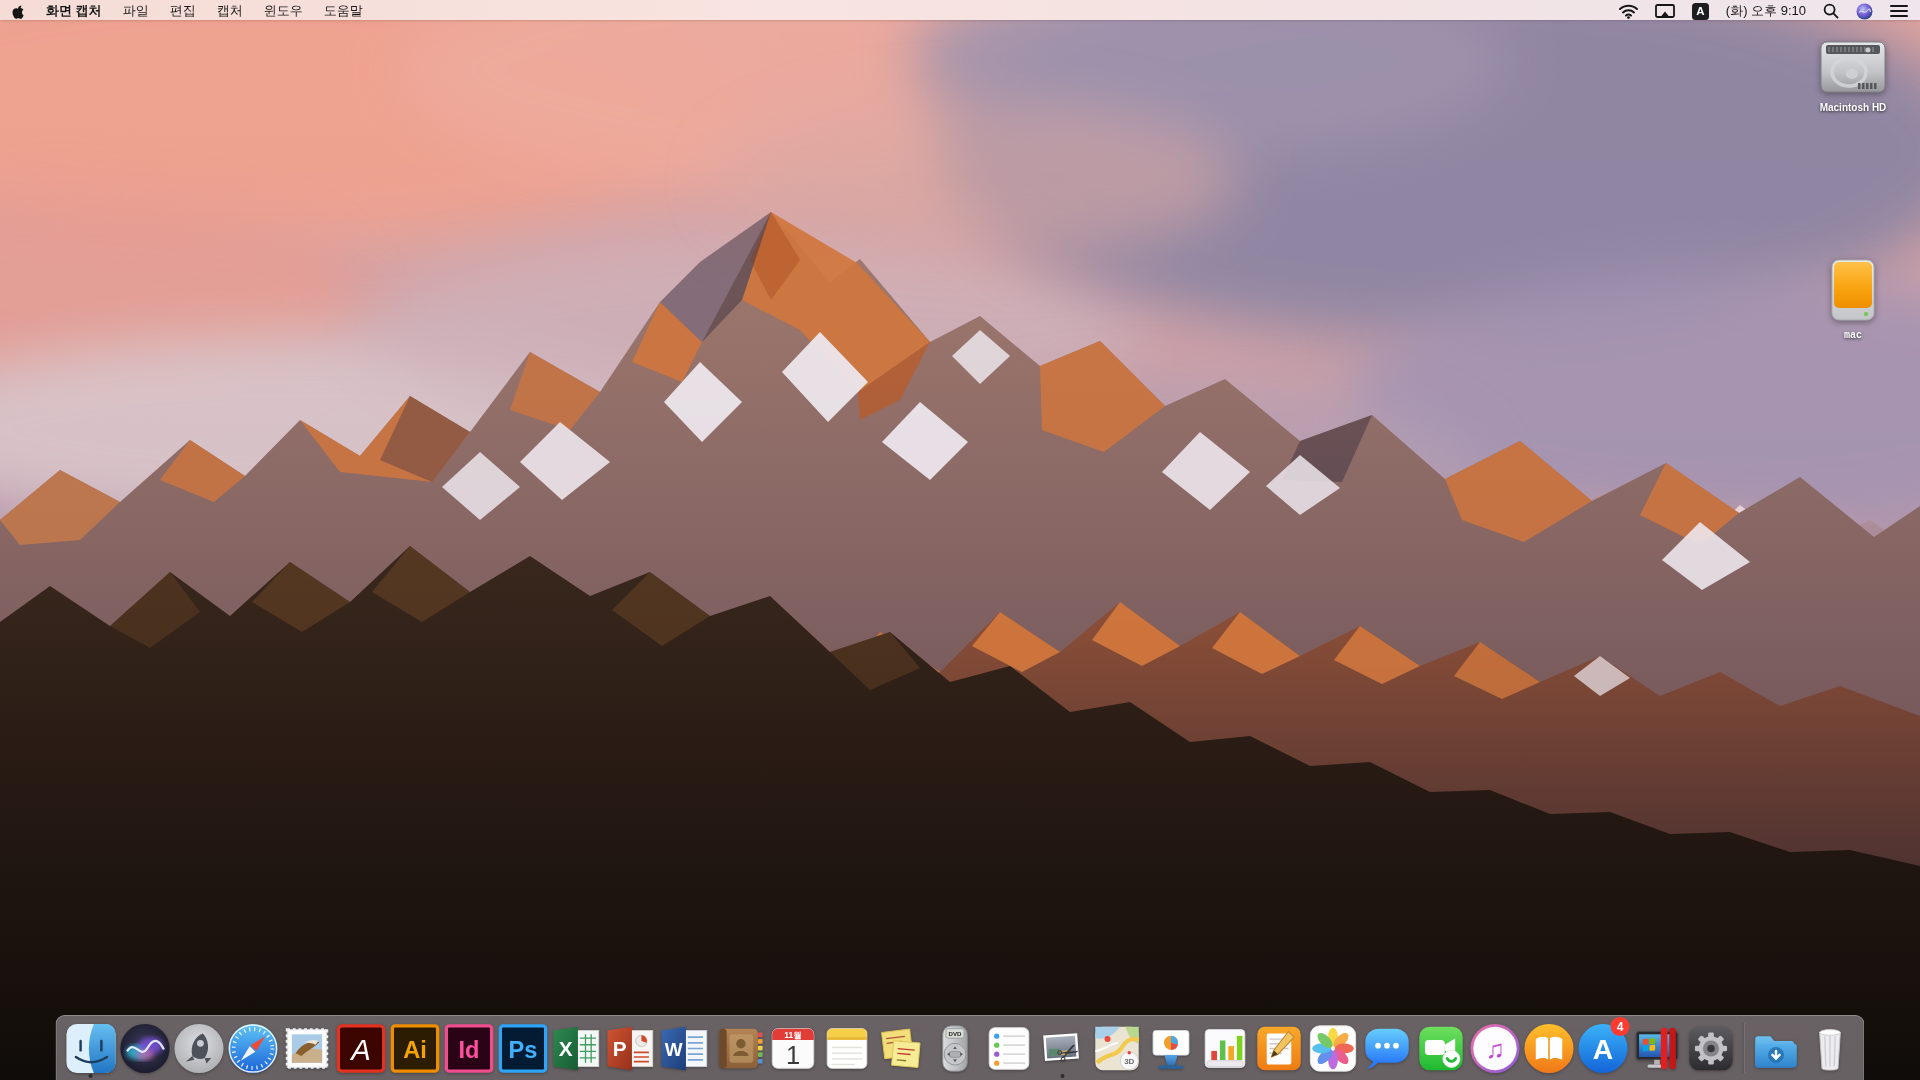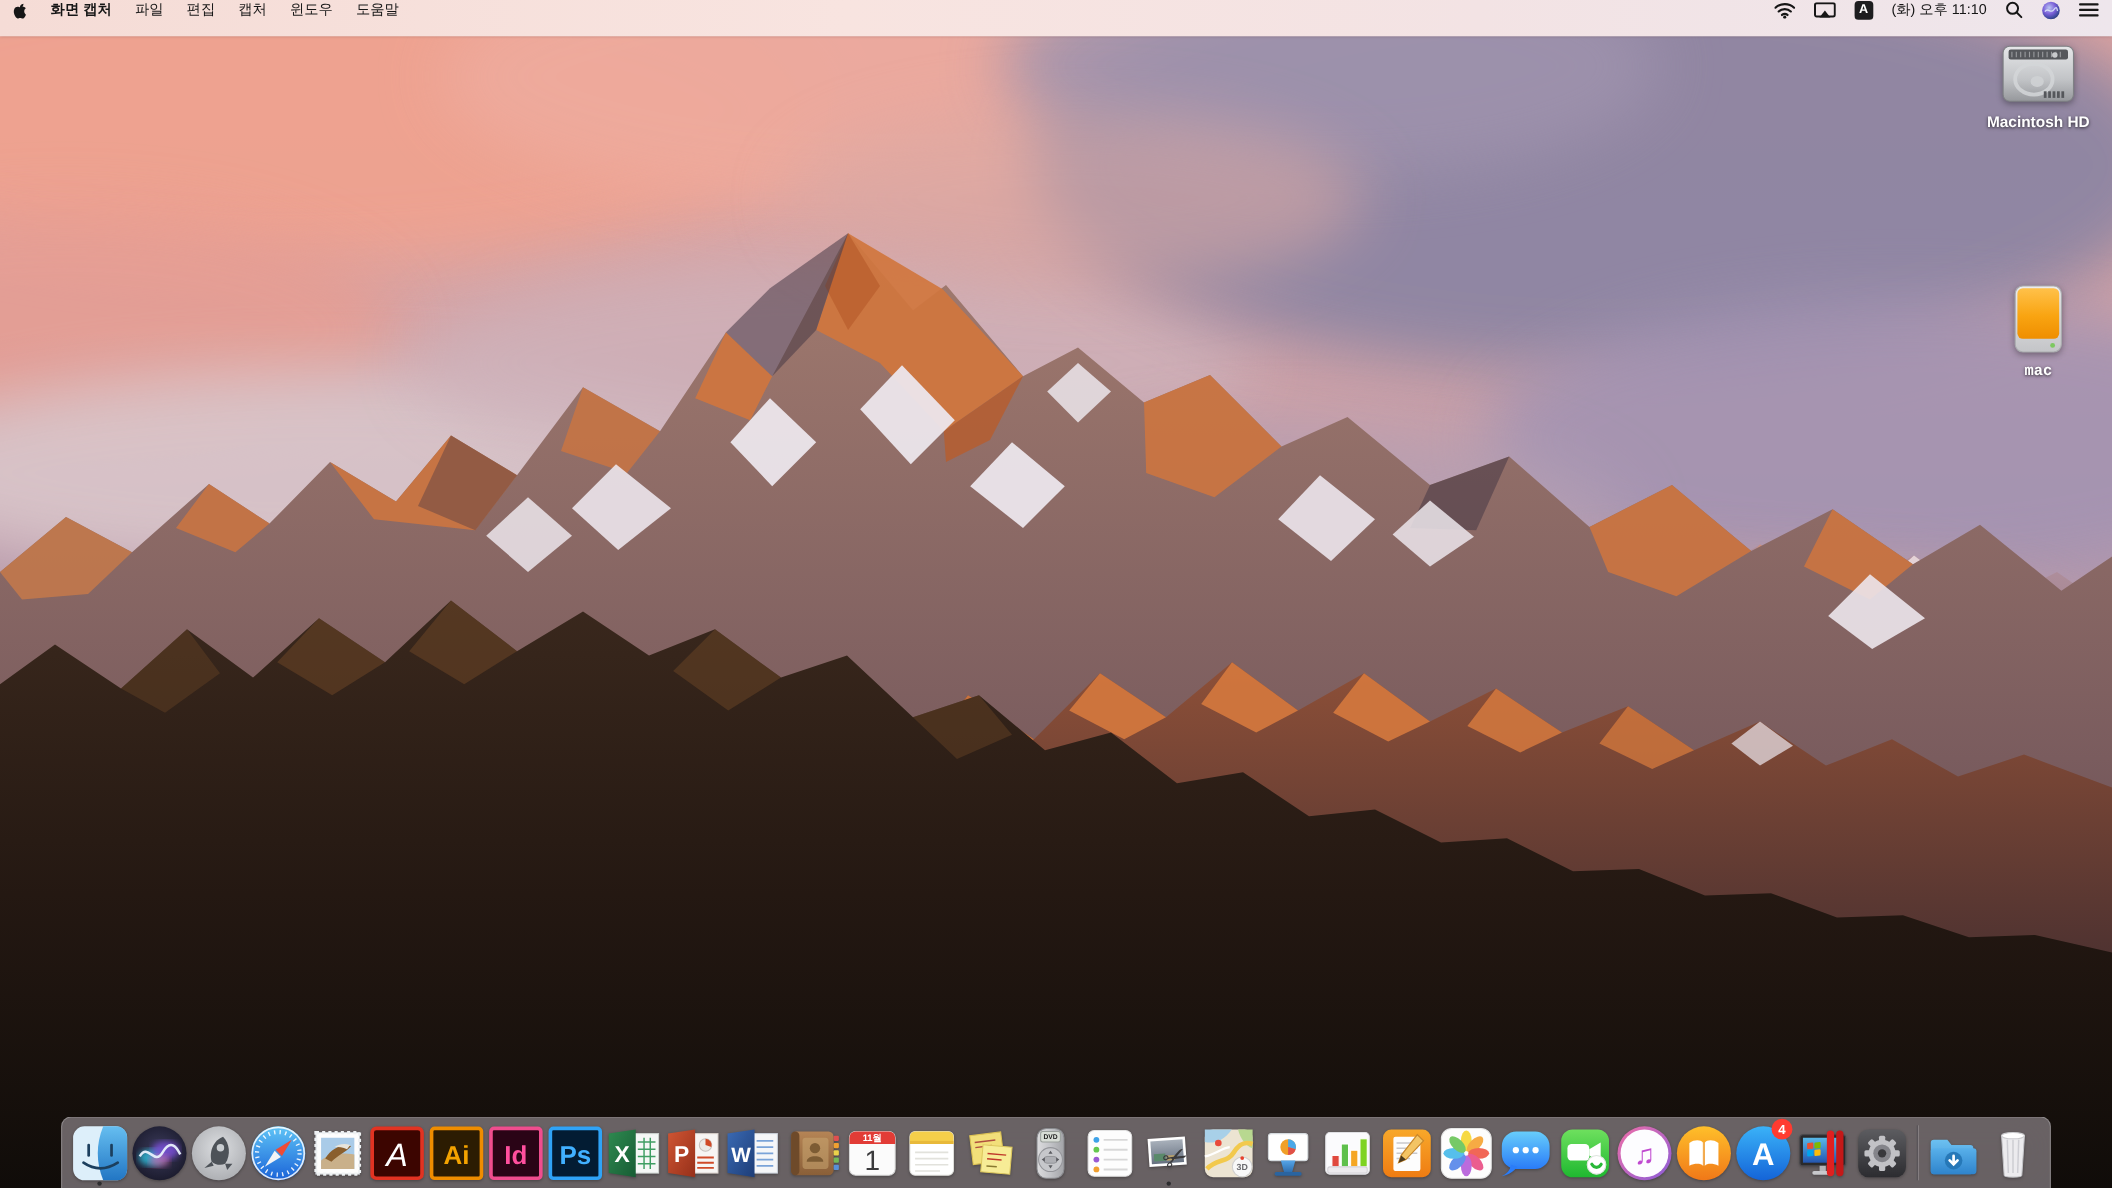--- a/index.html
+++ b/index.html
@@ -1,40 +1,40 @@
 <!DOCTYPE html>
 <html><head>
 <meta charset="utf-8">
 <style>
   html,body{margin:0;padding:0;}
   body{width:1920px;height:1080px;overflow:hidden;position:relative;
        font-family:"Liberation Sans",sans-serif;background:#a595ac;}
   
   #wallpaper{position:absolute;inset:0;z-index:0;}
   
-  #menubar{position:absolute;top:0;left:0;right:0;height:33px;z-index:50;
-    display:flex;align-items:flex-start;padding:0 12px 0 10px;
+  #menubar{position:absolute;top:0;left:0;right:0;height:20px;z-index:50;
+    display:flex;align-items:flex-end;padding:0 12px 0 10px;
     background:linear-gradient(90deg,#f5dcd6 0%,#f8e4e0 40%,#f3e3e4 70%,#eee6ec 100%);
     font-size:13px;color:#161616;box-shadow:0 0 3px rgba(80,40,40,.35);}
   .mb-left{display:flex;align-items:center;gap:21px;}
   .apple-glyph{width:15px;height:17px;display:block;}
   .mb-app{font-weight:700;}
   .mb-item{cursor:default;font-family:Liberation Mono, monospace;}
   .mb-right{margin-left:auto;display:flex;align-items:center;gap:17px;}
   .kbd-a{width:17px;height:17px;background:#1d1d1f;color:#fff;border-radius:3.5px;
     font-size:11.5px;font-weight:700;display:flex;align-items:center;justify-content:center;}
   .mb-clock{font-size:13px;}
   .mb-icon{display:block;}
   
   .desk-icon{position:absolute;z-index:10;display:flex;flex-direction:column;
     align-items:center;width:110px;cursor:default;}
   #icon-hd{top:36px;right:12px;}
   #icon-mac{top:258px;right:22px;width:90px;font-family:Liberation Mono, monospace;}
   .desk-icon .art{filter:drop-shadow(0 2px 3px rgba(0,0,0,.35));}
-  .desk-label{margin-top:4px;font-size:14px;font-weight:700;color:#fff;
+  .desk-label{margin-top:4px;font-size:10px;font-weight:700;color:#fff;
     text-shadow:0 1px 3px rgba(0,0,0,.75);text-align:center;}
   
   #dock{position:absolute;bottom:0;left:50%;transform:translateX(-50%);z-index:40;
     height:64px;display:flex;align-items:center;padding:0 7px;
     background:rgba(175,168,175,0.55);backdrop-filter:blur(18px) saturate(1.3);
     border:1px solid rgba(255,255,255,.25);border-bottom:none;
     border-radius:9px 9px 0 0;}
   .dock-item{width:54px;height:64px;position:relative;display:flex;
     align-items:center;justify-content:center;flex:0 0 auto;}
   .dock-item .ic{width:51px;height:51px;display:block;
@@ -176,21 +176,21 @@
       <path d="M1,5 C5.6,0.6 13.4,0.6 18,5" stroke="#161616" stroke-width="2" fill="none" stroke-linecap="round"></path>
       <path d="M4,8.4 C7,5.6 12,5.6 15,8.4" stroke="#161616" stroke-width="2" fill="none" stroke-linecap="round"></path>
       <path d="M7,11.6 C8.4,10.4 10.6,10.4 12,11.6" stroke="#161616" stroke-width="2" fill="none" stroke-linecap="round"></path>
       <circle cx="9.5" cy="13.6" r="1.4" fill="#161616"></circle>
     </svg>
     <svg class="mb-icon" width="20" height="15" viewBox="0 0 20 15">
       <rect x="1" y="1" width="18" height="12" rx="1.5" stroke="#161616" stroke-width="1.8" fill="none"></rect>
       <polygon points="10,7.5 15,13.8 5,13.8" fill="#161616"></polygon>
     </svg>
     <span class="kbd-a">A</span>
-    <span class="mb-clock">(화) 오후 11:10</span>
+    <span class="mb-clock">(화) 오후 9:10</span>
     <svg class="mb-icon" width="16" height="16" viewBox="0 0 16 16">
       <circle cx="6.6" cy="6.6" r="5" stroke="#161616" stroke-width="1.8" fill="none"></circle>
       <line x1="10.4" y1="10.4" x2="14.6" y2="14.6" stroke="#161616" stroke-width="1.8" stroke-linecap="round"></line>
     </svg>
     <svg class="mb-icon" width="17" height="17" viewBox="0 0 17 17">
       <defs>
           <radialGradient id="sirimb" cx=".4" cy=".35" r=".8">
         <stop offset="0" stop-color="#b9c6f2"></stop>
             <stop offset=".45" stop-color="#7a5fd8"></stop>
         <stop offset=".75" stop-color="#3a4a9a"></stop>

